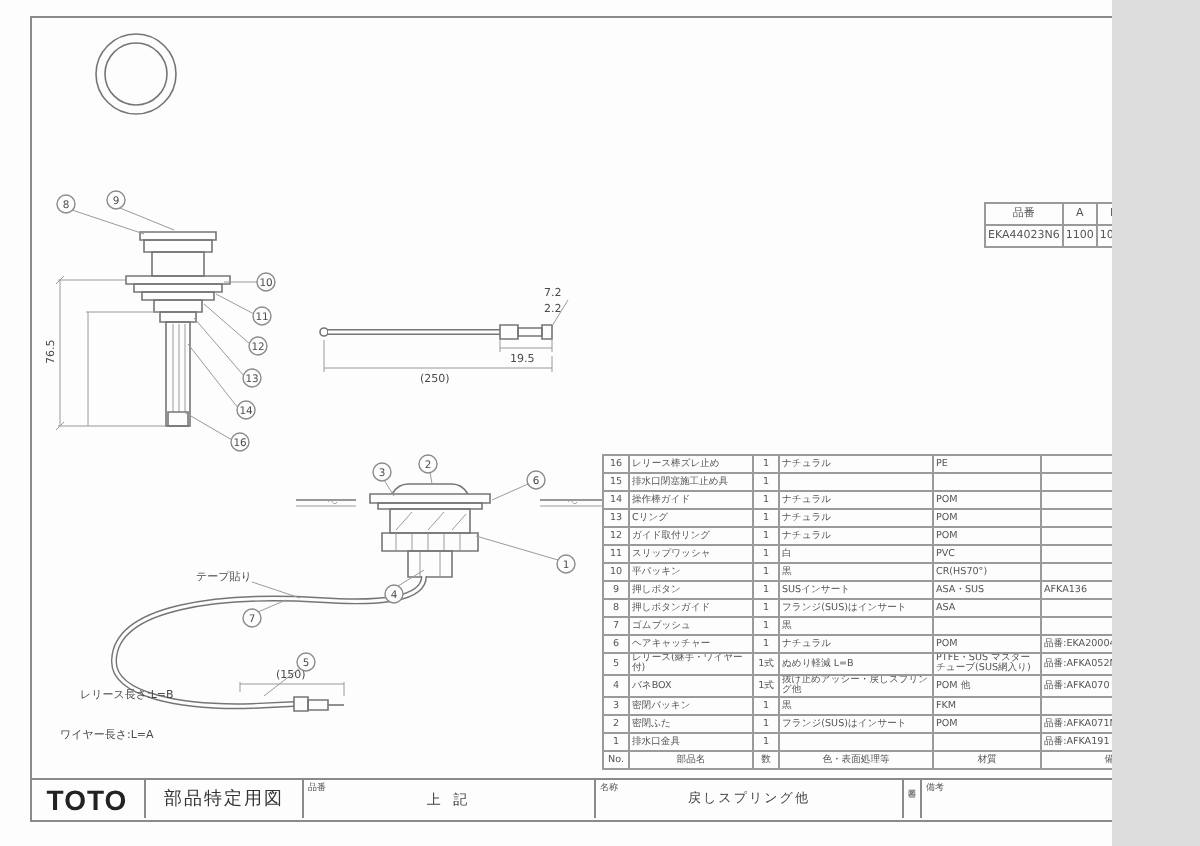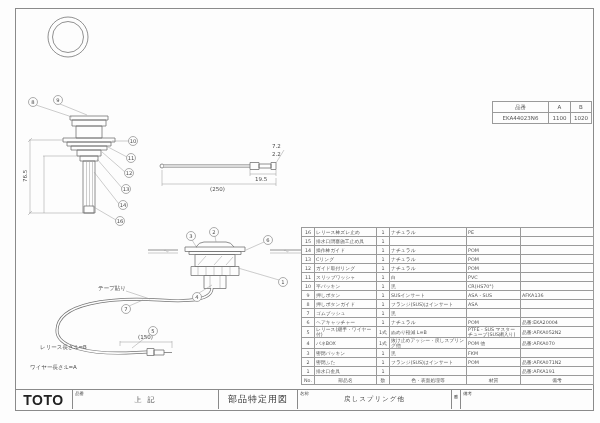--- a/index.html
+++ b/index.html
@@ -1,16 +1,16 @@
 <!DOCTYPE html>
 <html><head>
 <meta charset="utf-8">
 <style>
   html,body{margin:0;padding:0;background:#ddd;}
-  .sheet{position:relative;width:600px;height:423px;background:#fdfdfd;overflow:hidden;
+  .sheet{position:relative;width:556px;height:423px;background:#fdfdfd;overflow:hidden;
          font-family:"DejaVu Sans",sans-serif;color:#4a4a4a;}
   .frame{position:absolute;left:15px;top:8px;width:577px;height:401px;border:1px solid #8a8a8a;}
   svg.draw{position:absolute;left:0;top:0;width:600px;height:423px;}
   svg.draw *{vector-effect:non-scaling-stroke;}
   svg .ln{fill:none;stroke:#757575;stroke-width:0.8;}
   svg .thin{fill:none;stroke:#9a9a9a;stroke-width:0.5;}
   svg .tube-o{fill:none;stroke:#757575;stroke-width:3;}
   svg .tube-i{fill:none;stroke:#fdfdfd;stroke-width:1.6;}
   svg text{fill:#4a4a4a;stroke:none;font-size:5.5px;font-family:"DejaVu Sans",sans-serif;}
   svg .co{fill:#fdfdfd;stroke:#8a8a8a;stroke-width:0.7;}
@@ -361,25 +361,25 @@
         <th>数</th>
         <th>色・表面処理等</th>
         <th>材質</th>
         <th>備考</th>
       </tr>
     </tbody>
   </table>
 
   <div class="titleblock">
     <div class="tb-cell tb-logo">TOTO</div>
+    <div class="tb-cell tb-doc">部品特定用図</div>
     <div class="tb-cell tb-partno">
       <span class="tb-label">品番</span>
       <span class="tb-value">上 記</span>
     </div>
-    <div class="tb-cell tb-doc">部品特定用図</div>
     <div class="tb-cell tb-name">
       <span class="tb-label">名称</span>
       <span class="tb-value sm">戻しスプリング他</span>
     </div>
     <div class="tb-cell tb-dwg">図番</div>
     <div class="tb-cell tb-remarks">
       <span class="tb-label">備考</span>
     </div>
   </div>
 </div>

